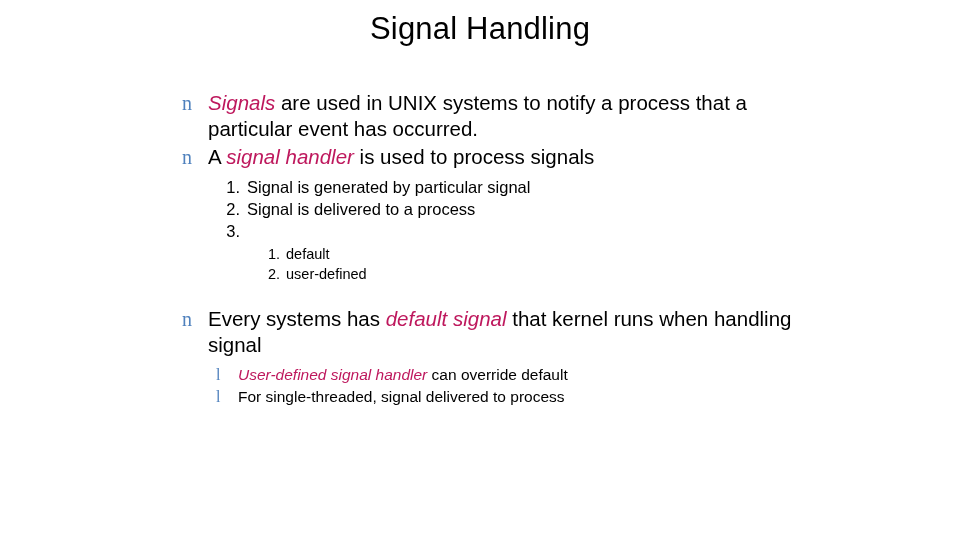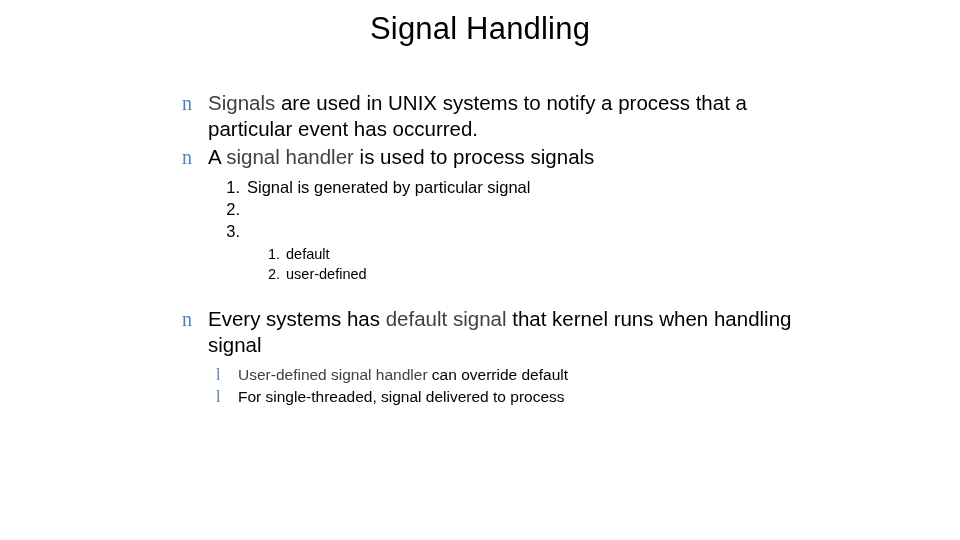--- a/index.html
+++ b/index.html
@@ -104,21 +104,22 @@
     line-height: 22px;
   }
   .sublist .marker {
     font-family: "Liberation Serif", serif;
     color: #4f81bd;
     width: 22px;
     flex: 0 0 22px;
     font-size: 16px;
   }
   .blue {
-    color: #404040;
+    color: #be185d;
+    font-style: italic;
   }
   .spacer-lg { height: 22px; }
 </style>
 </head>
 <body>
 
 <div class="slide">
 
   <div class="slide-title">Signal Handling</div>
 
@@ -134,20 +135,21 @@
       <span class="text"><span>A </span><span class="blue">signal handler</span><span> is used to process signals</span></span>
     </div>
 
     <ul class="numlist level2">
       <li>
         <span class="num">1.</span>
         <span>Signal is generated by particular signal</span>
       </li>
       <li>
         <span class="num">2.</span>
+        <span>Signal is delivered to a process</span>
       </li>
       <li>
         <span class="num">3.</span>
       </li>
     </ul>
 
     <ul class="numlist level3">
       <li>
         <span class="num">1.</span>
         <span>default</span>

